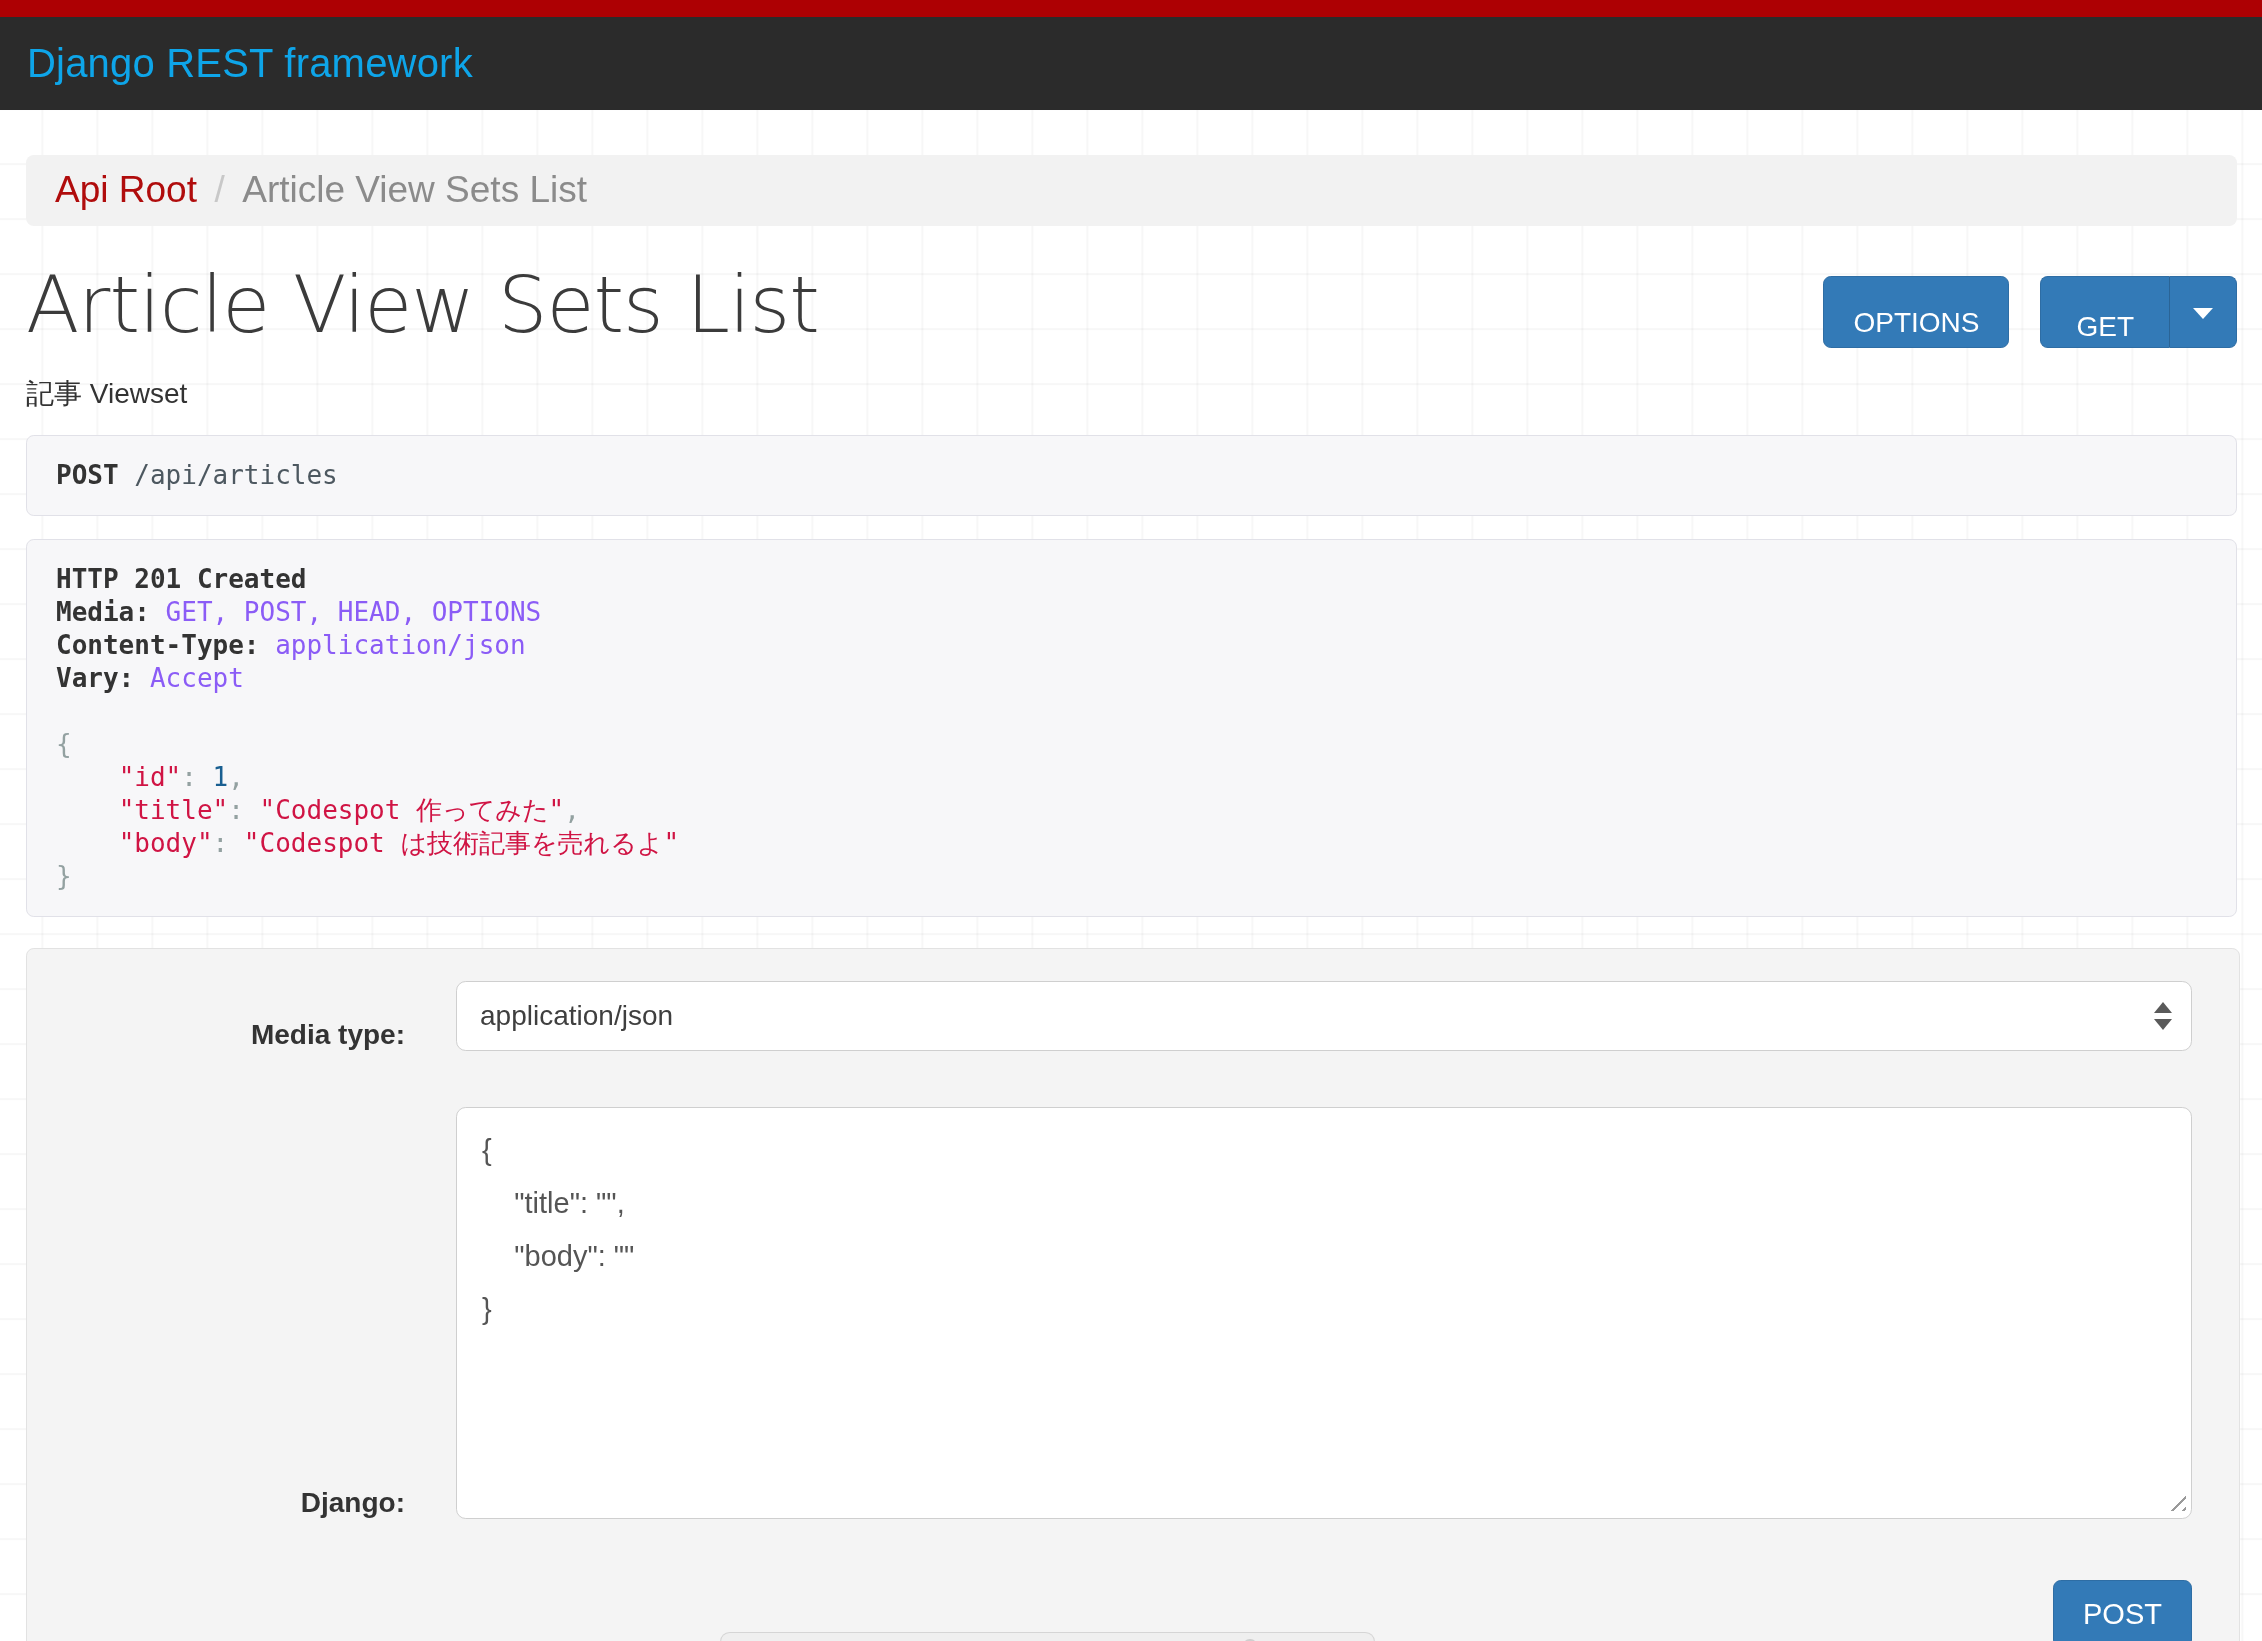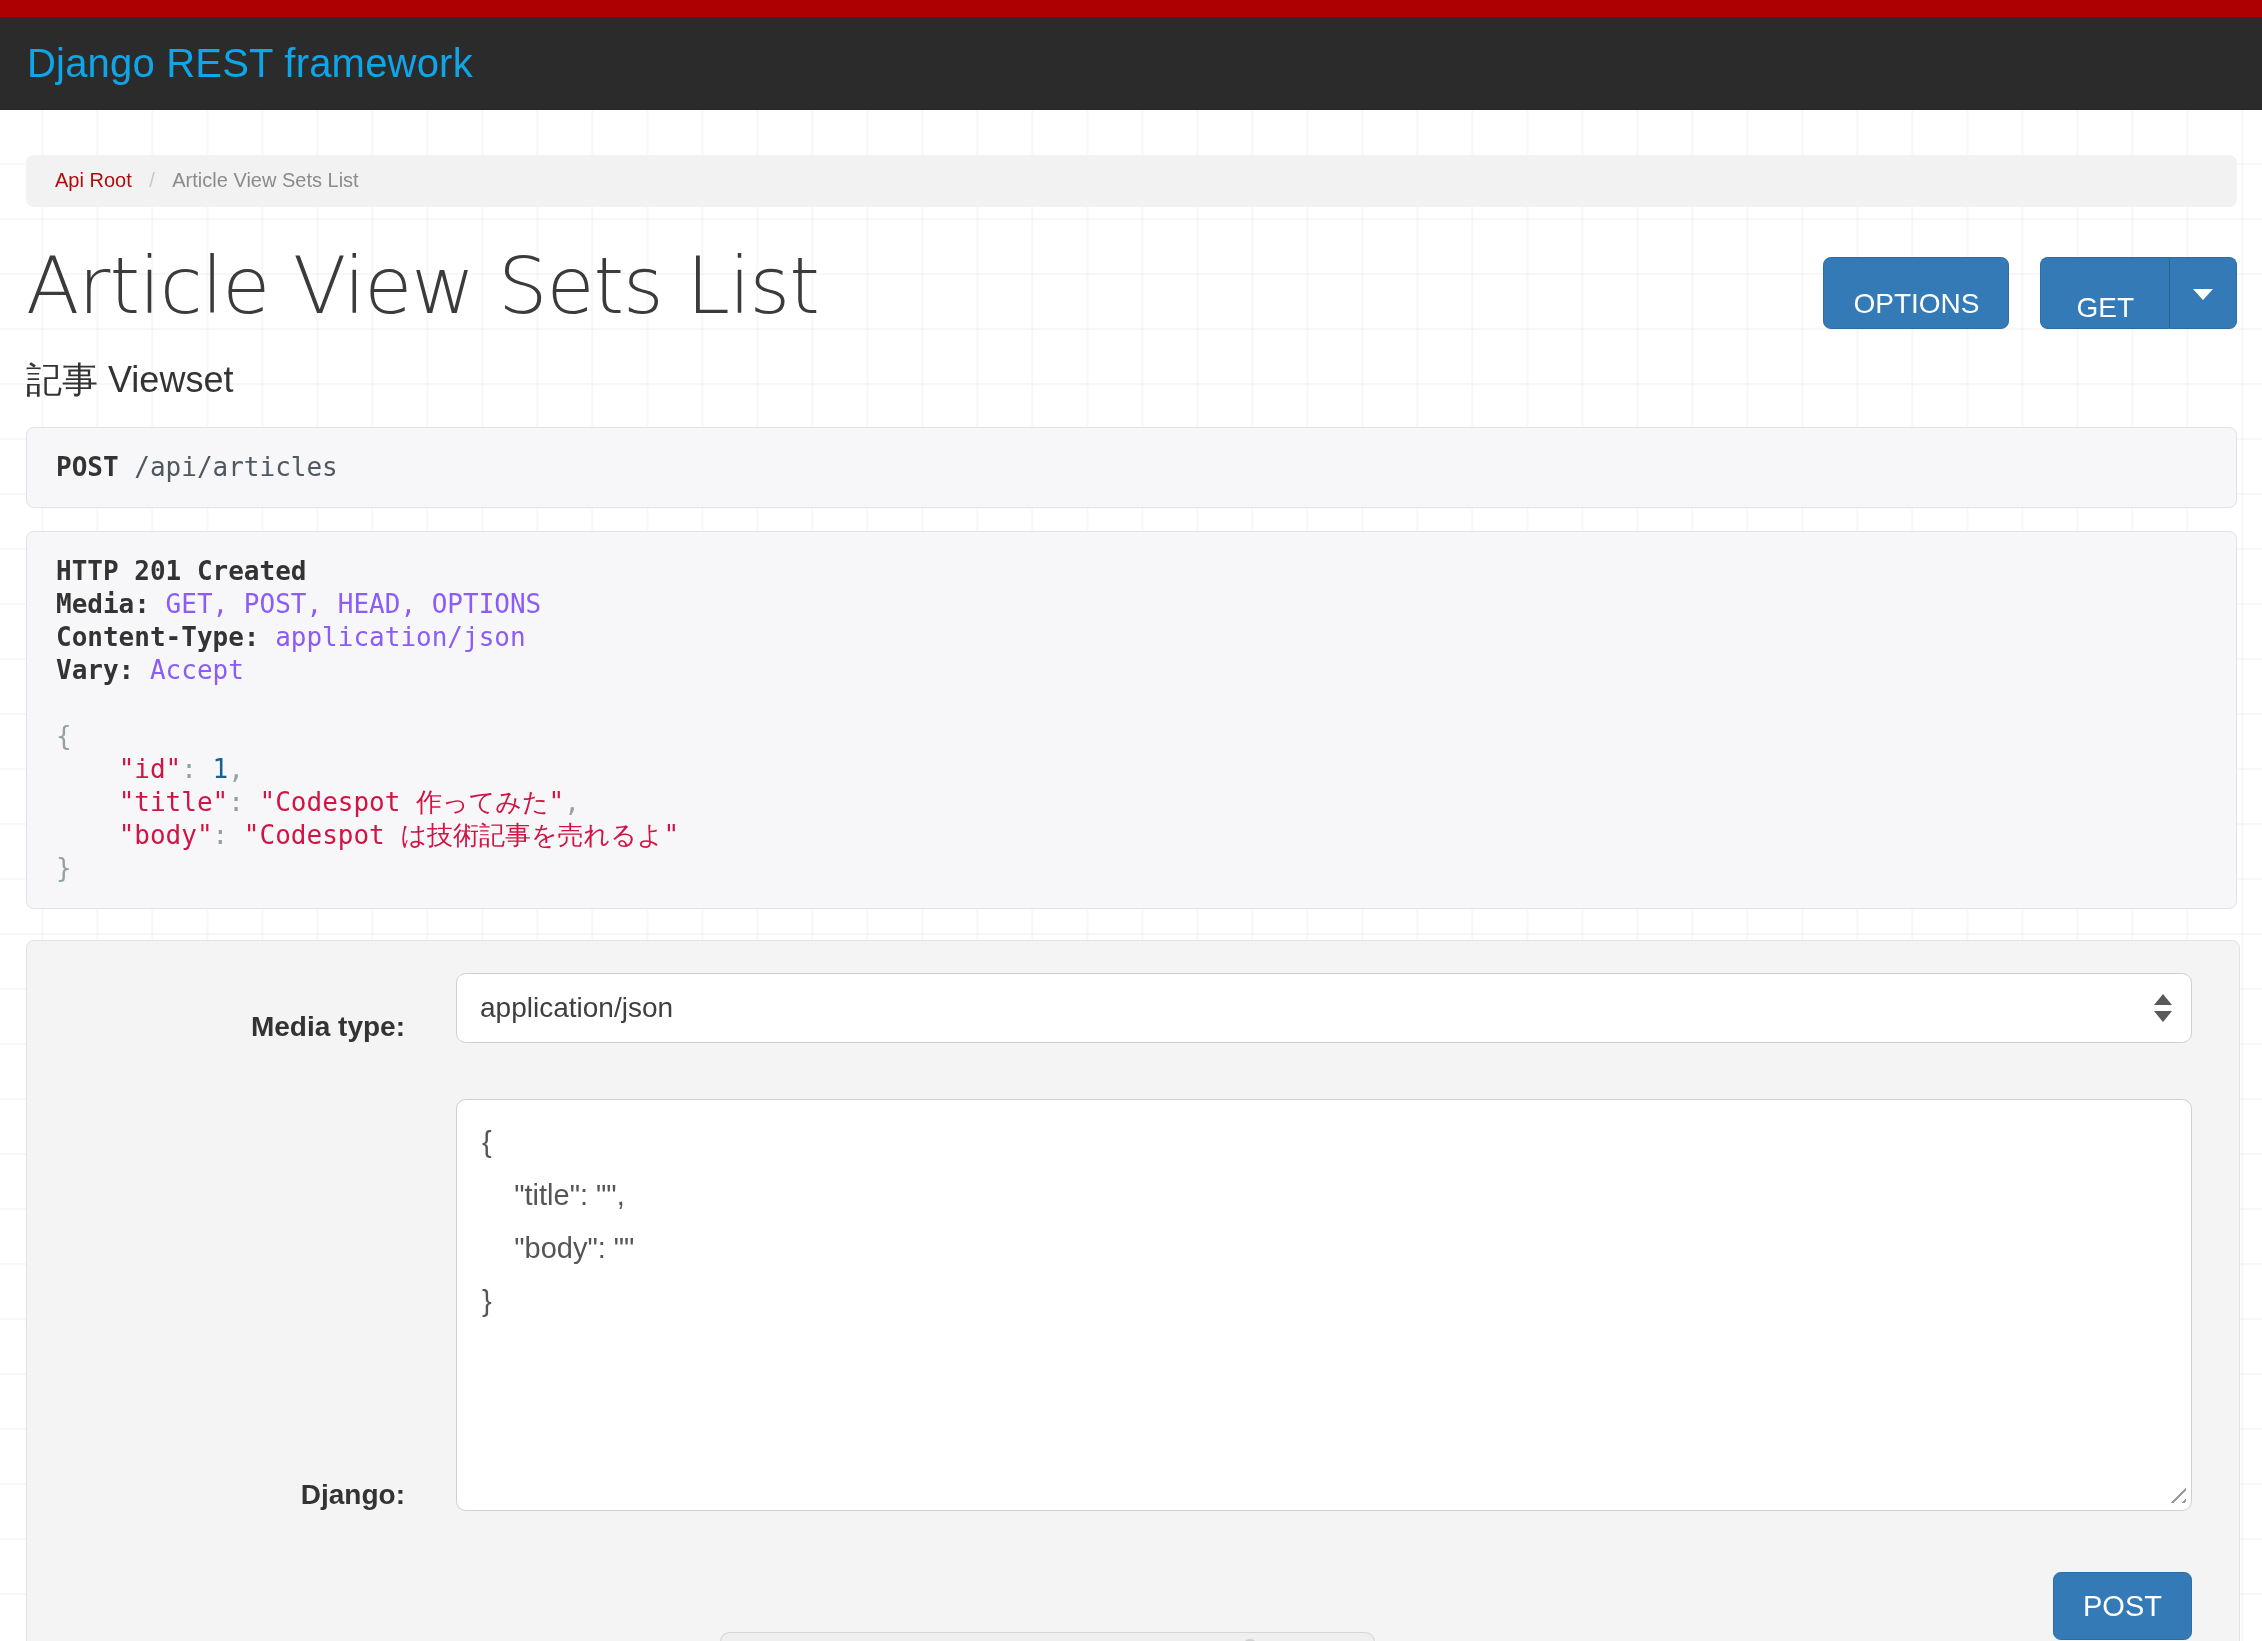--- a/index.html
+++ b/index.html
@@ -25,21 +25,21 @@
   }
   .navbar .brand {
     color: #0ea5e9; font-size: 40px; text-decoration: none; letter-spacing: 0.2px;
   }
 
   .container { margin: 0 26px; }
 
   
   .breadcrumb {
     margin-top: 45px; background: #f2f2f2; border-radius: 7.8px;
-    padding: 14.6px 29px; font-size: 20px; display: flex; align-items: center;
+    padding: 14.6px 29px; font-size: 37px; display: flex; align-items: center;
   }
   .breadcrumb a { color: #b00c0c; text-decoration: none; }
   .breadcrumb .sep { color: #c8c8c8; margin: 0 17.5px; }
   .breadcrumb .active { color: #8b8b8b; }
 
   
   .title-row { display: flex; justify-content: space-between; align-items: flex-start; margin-top: 39px; }
   h1.page-title {
     font-family: "DejaVu Sans", "Liberation Sans", sans-serif;
     font-weight: 200; font-size: 78px; line-height: 1.05; color: #3b3b3b; letter-spacing: -1px;
@@ -53,21 +53,21 @@
   }
   .btn-group { display: flex; }
   .btn-group .btn-main { border-radius: 7.8px 0 0 7.8px; padding: 16px 35px; border-right: none; }
   .btn-group .btn-caret { border-radius: 0 7.8px 7.8px 0; border-left: 1.9px solid #2a6496; padding: 0 23px; }
   .caret {
     display: inline-block; width: 0; height: 0; vertical-align: middle;
     border-left: 10.7px solid transparent; border-right: 10.7px solid transparent;
     border-top: 11.6px solid #fff;
   }
 
-  .desc { margin-top: 27px; font-size: 36px; color: #333; }
+  .desc { margin-top: 27px; font-size: 28px; color: #333; }
 
   
   pre.codeblock {
     font-family: "DejaVu Sans Mono", "Liberation Mono", monospace;
     background: #f7f7f9; border: 1.9px solid #e1e1e8; border-radius: 7.8px;
     padding: 23px 29px; font-size: 26px; line-height: 33px;
     white-space: pre; overflow: hidden; color: #333;
   }
   pre.request-line { margin-top: 22px; }
   pre.response { margin-top: 23px; }

